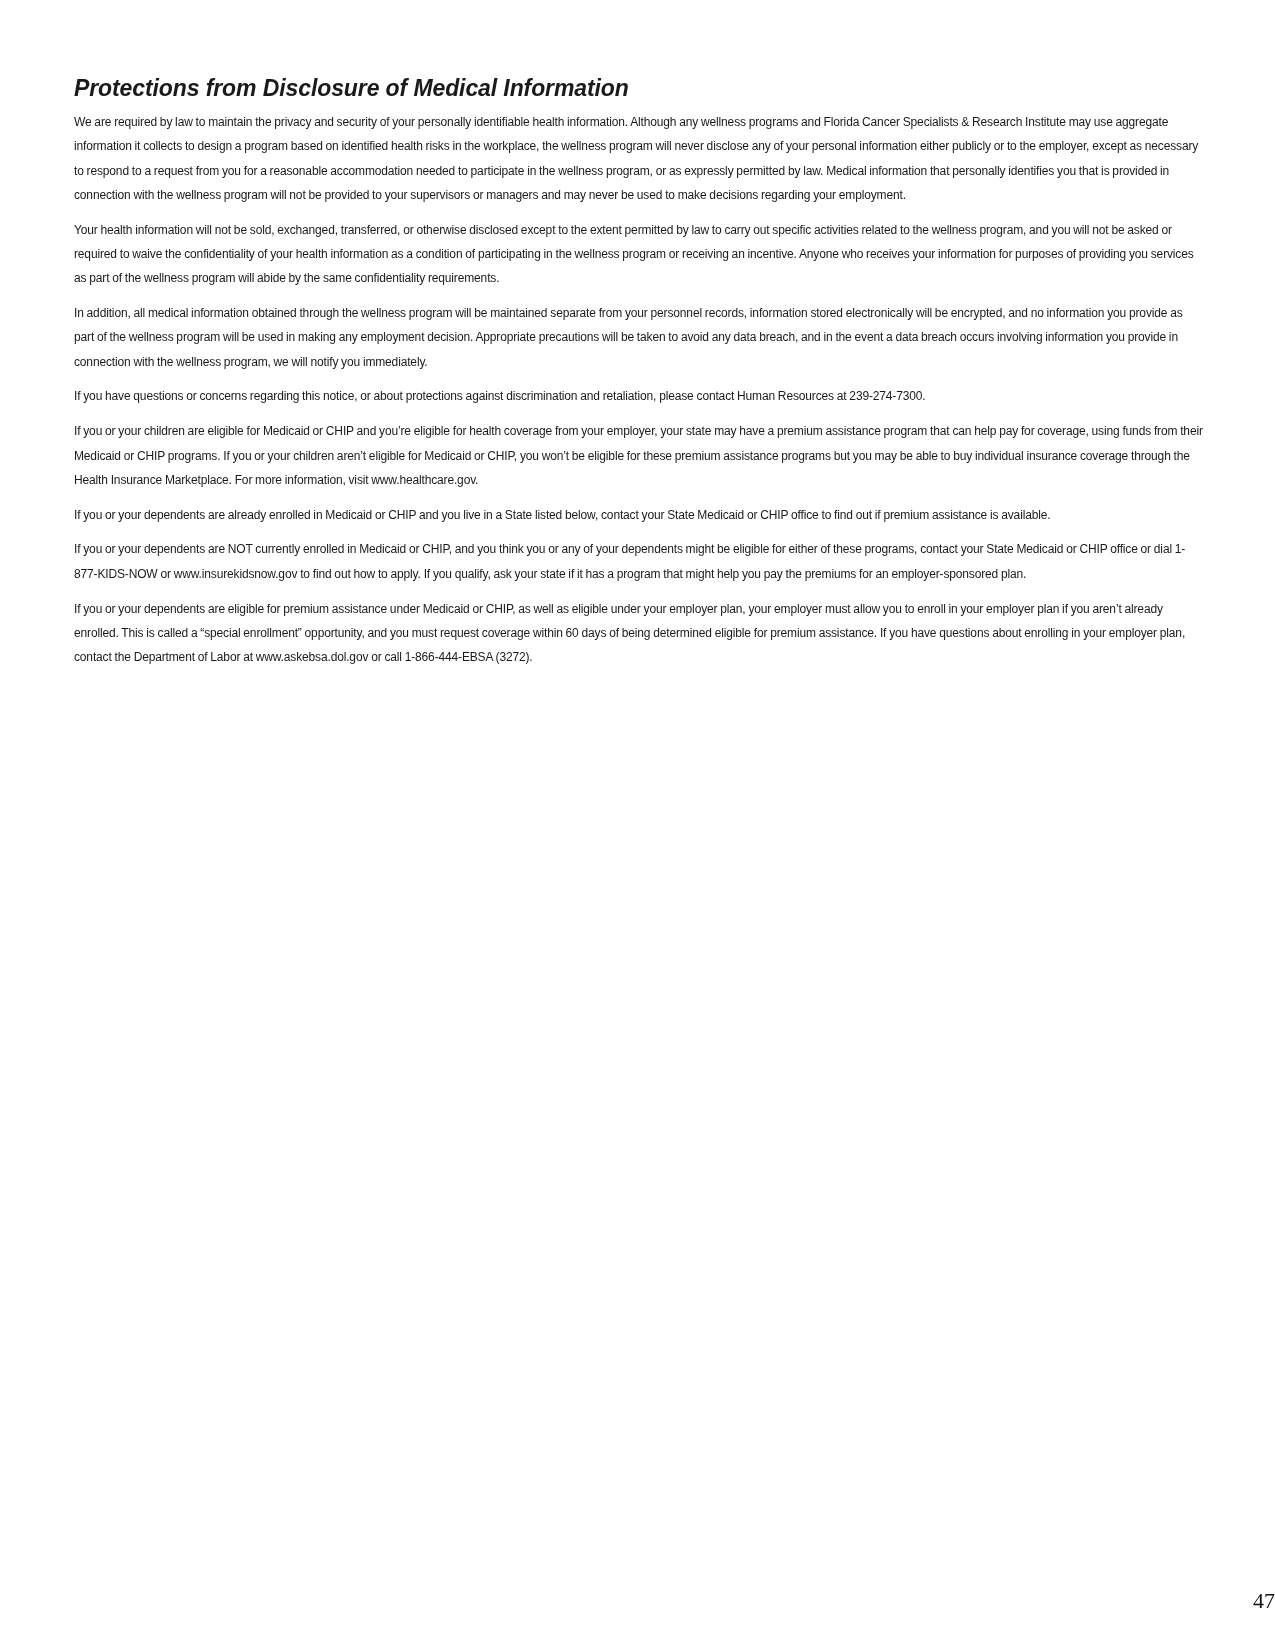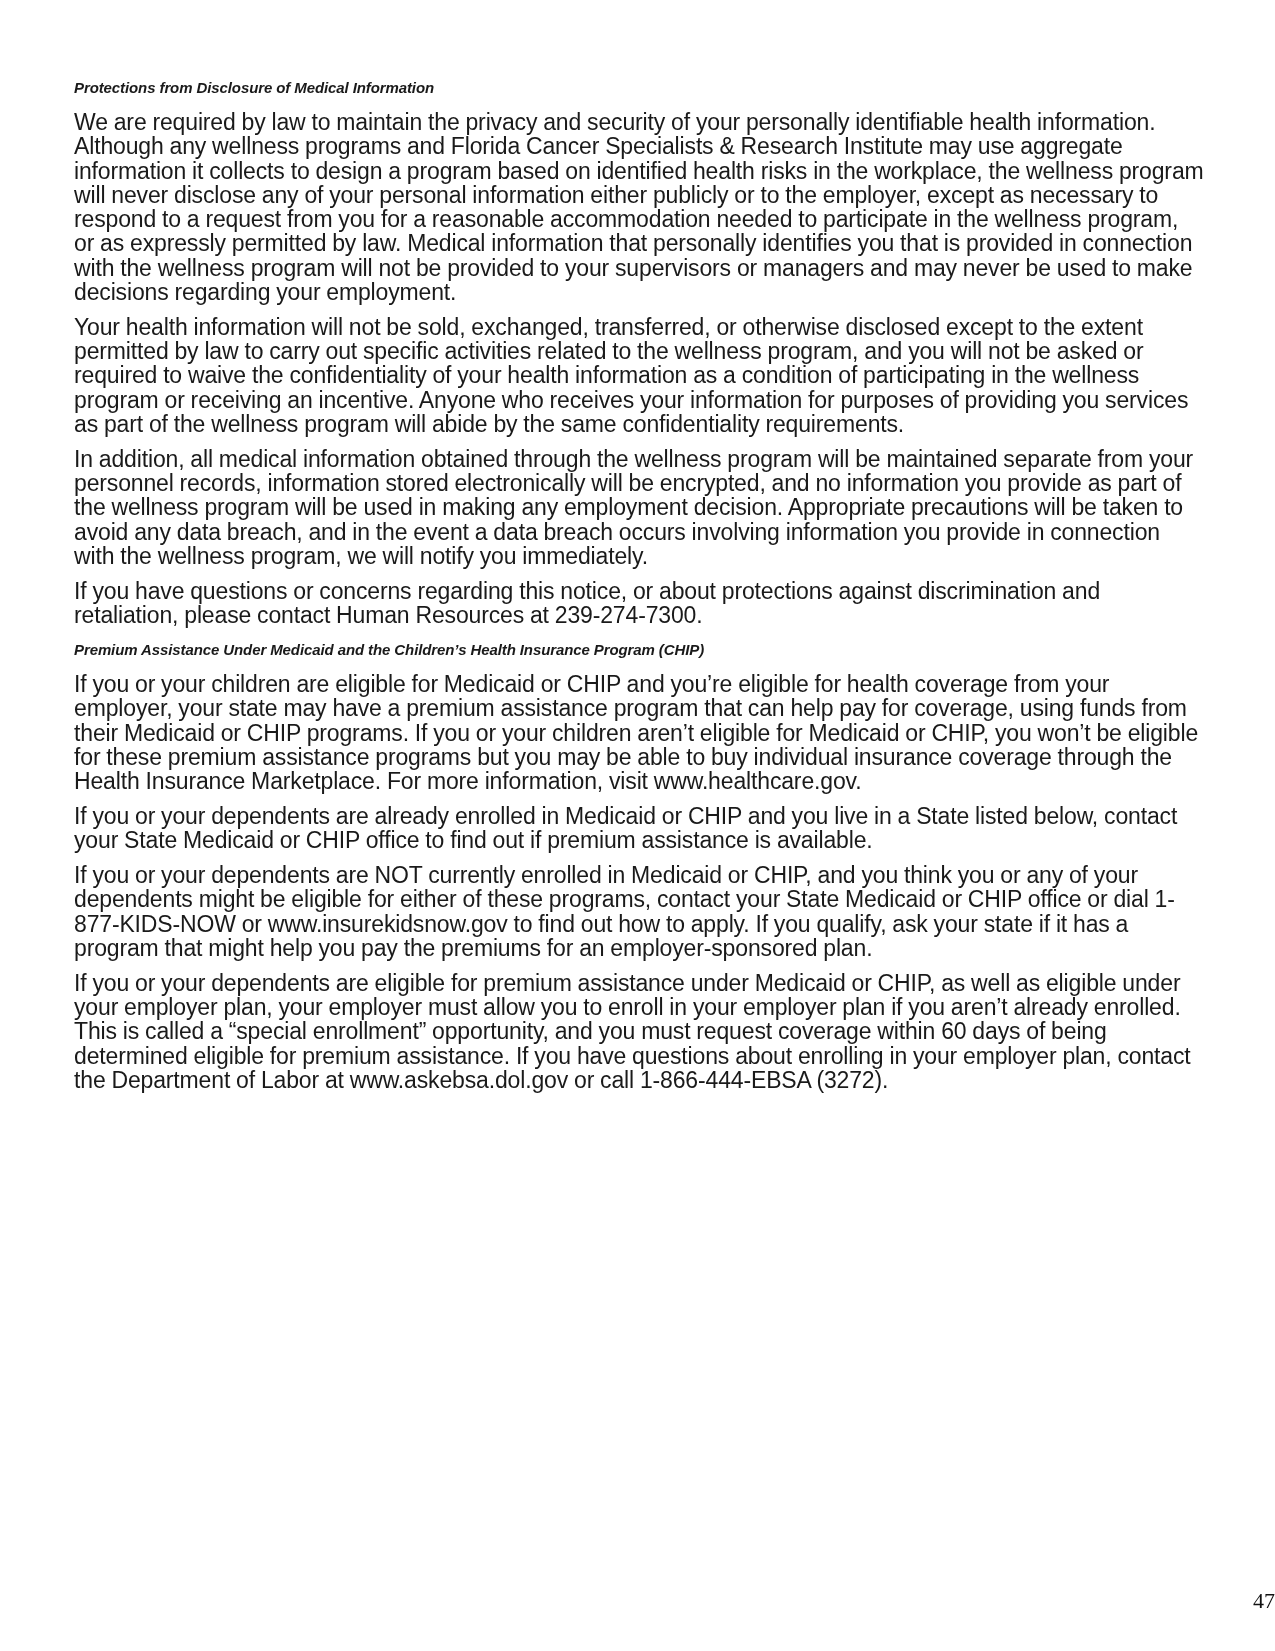--- a/index.html
+++ b/index.html
@@ -16,27 +16,27 @@
       font-family: "Liberation Sans", sans-serif;
     }
     .page-content {
       position: absolute;
       left: 74px;
       top: 76px;
       width: 1130px;
     }
     .section-heading {
       font-style: italic;
-      font-size: 15px;
+      font-size: 23px;
       line-height: 24px;
       margin: 0 0 10px 0;
       letter-spacing: -0.1px;
     }
     .para {
-      font-size: 23px;
+      font-size: 12px;
       line-height: 24.3px;
       margin: 0 0 10.5px 0;
       letter-spacing: -0.15px;
       word-spacing: -0.3px;
     }
     .page-number {
       position: absolute;
       left: 0;
       width: 1275px;
       top: 1588px;
@@ -53,21 +53,20 @@
 
   <section>
     <h2 class="section-heading">Protections from Disclosure of Medical Information</h2>
     <p class="para">We are required by law to maintain the privacy and security of your personally identifiable health information. Although any wellness programs and Florida Cancer Specialists &amp; Research Institute may use aggregate information it collects to design a program based on identified health risks in the workplace, the wellness program will never disclose any of your personal information either publicly or to the employer, except as necessary to respond to a request from you for a reasonable accommodation needed to participate in the wellness program, or as expressly permitted by law. Medical information that personally identifies you that is provided in connection with the wellness program will not be provided to your supervisors or managers and may never be used to make decisions regarding your employment.</p>
     <p class="para">Your health information will not be sold, exchanged, transferred, or otherwise disclosed except to the extent permitted by law to carry out specific activities related to the wellness program, and you will not be asked or required to waive the confidentiality of your health information as a condition of participating in the wellness program or receiving an incentive. Anyone who receives your information for purposes of providing you services as part of the wellness program will abide by the same confidentiality requirements.</p>
     <p class="para">In addition, all medical information obtained through the wellness program will be maintained separate from your personnel records, information stored electronically will be encrypted, and no information you provide as part of the wellness program will be used in making any employment decision. Appropriate precautions will be taken to avoid any data breach, and in the event a data breach occurs involving information you provide in connection with the wellness program, we will notify you immediately.</p>
     <p class="para">If you have questions or concerns regarding this notice, or about protections against discrimination and retaliation, please contact Human Resources at 239-274-7300.</p>
   </section>
 
   <section>
-    <h2 class="section-heading">Premium Assistance Under Medicaid and the Children’s Health Insurance Program (CHIP)</h2>
     <p class="para">If you or your children are eligible for Medicaid or CHIP and you’re eligible for health coverage from your employer, your state may have a premium assistance program that can help pay for coverage, using funds from their Medicaid or CHIP programs. If you or your children aren’t eligible for Medicaid or CHIP, you won’t be eligible for these premium assistance programs but you may be able to buy individual insurance coverage through the Health Insurance Marketplace. For more information, visit www.healthcare.gov.</p>
     <p class="para">If you or your dependents are already enrolled in Medicaid or CHIP and you live in a State listed below, contact your State Medicaid or CHIP office to find out if premium assistance is available.</p>
     <p class="para">If you or your dependents are NOT currently enrolled in Medicaid or CHIP, and you think you or any of your dependents might be eligible for either of these programs, contact your State Medicaid or CHIP office or dial 1-877-KIDS-NOW or www.insurekidsnow.gov to find out how to apply. If you qualify, ask your state if it has a program that might help you pay the premiums for an employer-sponsored plan.</p>
     <p class="para">If you or your dependents are eligible for premium assistance under Medicaid or CHIP, as well as eligible under your employer plan, your employer must allow you to enroll in your employer plan if you aren’t already enrolled. This is called a “special enrollment” opportunity, and you must request coverage within 60 days of being determined eligible for premium assistance. If you have questions about enrolling in your employer plan, contact the Department of Labor at www.askebsa.dol.gov or call 1-866-444-EBSA (3272).</p>
   </section>
 
 </div>
 
 <div class="page-number">47</div>
 

